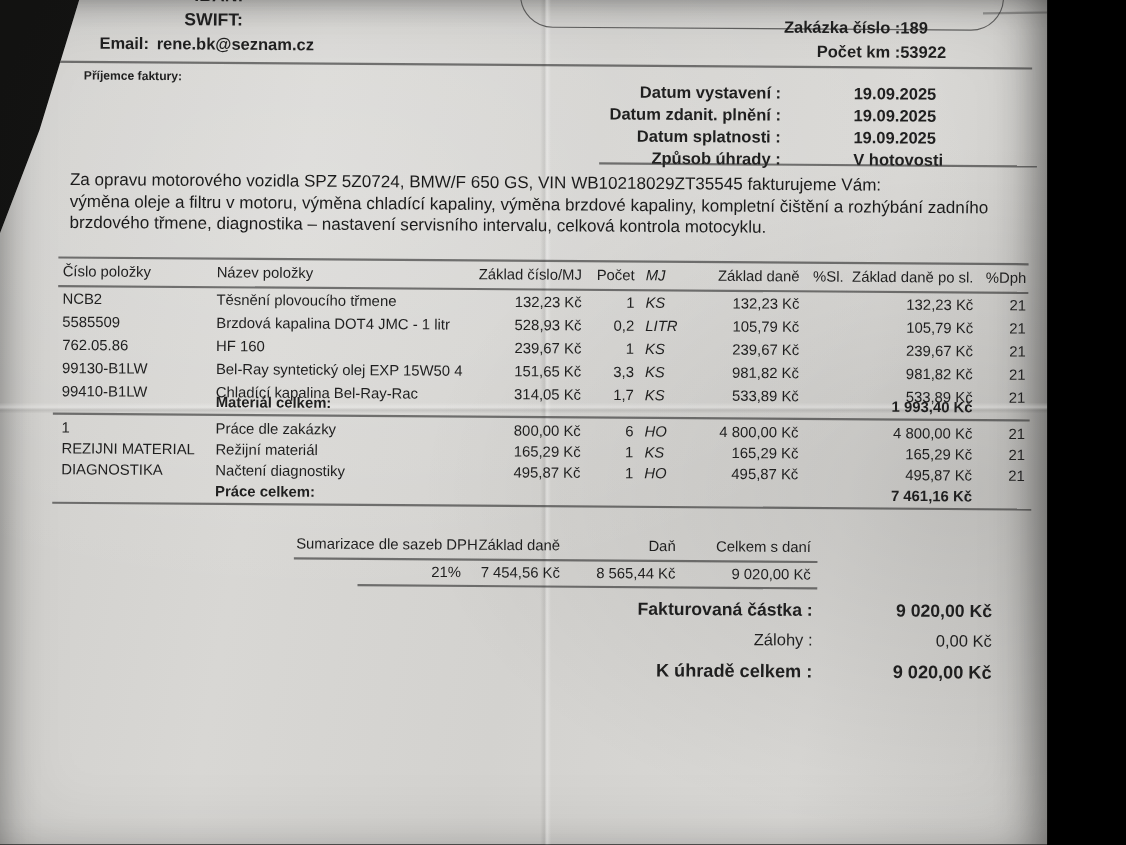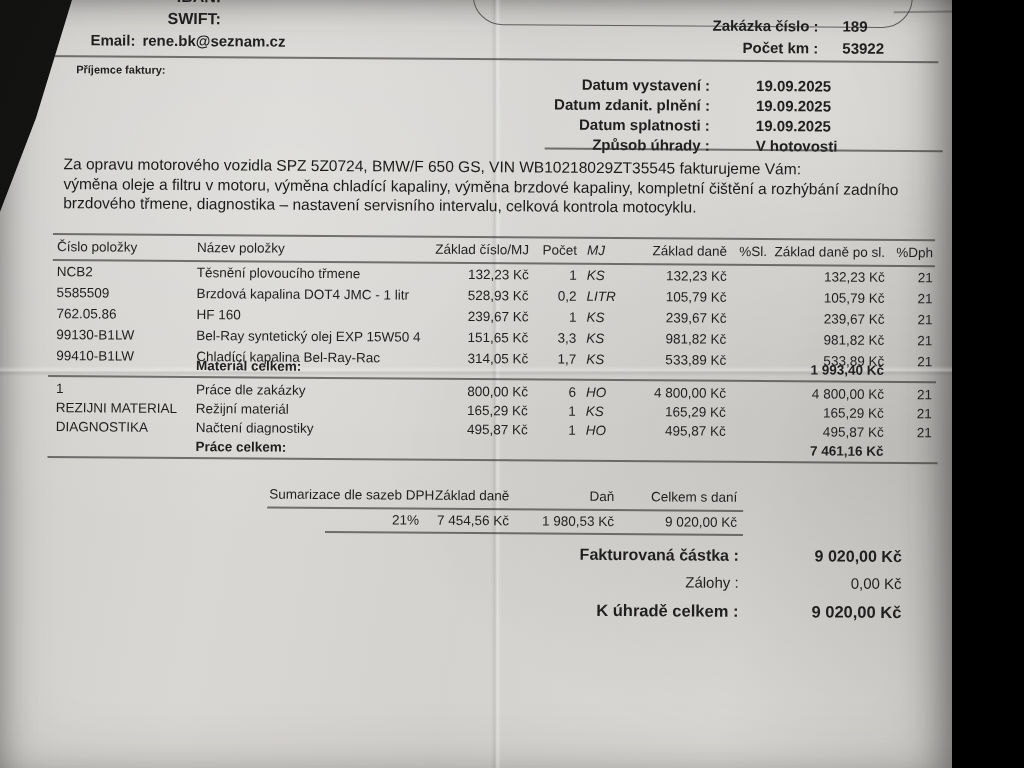--- a/index.html
+++ b/index.html
@@ -34,26 +34,26 @@
   .iban{left:176px;top:-13px;font-size:16px;font-weight:700;}
   .swift{left:167px;top:9px;font-size:16px;font-weight:700;}
   .email{left:90px;top:31px;font-size:15px;font-weight:700;display:flex;gap:7px;}
   .recipient{left:76px;top:63px;font-size:11px;font-weight:700;}
   
   .order-box{position:absolute;left:472px;top:-44px;width:438px;height:64px;
     border:1.6px solid rgba(55,55,55,.75);border-radius:30px;}
   .order-block{left:560px;top:10px;font-size:15px;font-weight:700;}
   .order-block .row{display:flex;height:22px;line-height:22px;}
   .order-block .lab{width:258px;text-align:right;}
-  .order-block .val{margin-left:24px;}
+  .order-block .val{margin-left:0;}
   
   .dates-block{left:420px;top:71px;font-size:15px;font-weight:700;}
   .dates-block .row{display:flex;height:20px;line-height:20px;}
   .dates-block .lab{width:290px;text-align:right;}
-  .dates-block .val{margin-left:46px;}
+  .dates-block .val{margin-left:66px;}
   
   .desc{left:64px;top:154px;font-size:15.5px;line-height:19.5px;color:#1b1b1b;}
   .desc div{white-space:nowrap;}
   
   .trow{position:absolute;left:58px;width:876px;display:grid;
     grid-template-columns:140px 235px 97px 48px 50px 100px 40px 118px 48px;
     font-size:13.5px;line-height:18px;}
   .trow span{white-space:nowrap;}
   .trow .c3,.trow .c4,.trow .c6,.trow .c7,.trow .c8,.trow .c9{text-align:right;}
   .trow .c5{padding-left:10px;font-style:italic;}
@@ -262,21 +262,21 @@
       <div class="srow" style="top:484px;">
         <span class="s1">Sumarizace dle sazeb DPH</span>
         <span class="s2">Základ daně</span>
         <span class="s3">Daň</span>
         <span class="s4">Celkem s daní</span>
       </div>
       <div class="hline" style="left:270px;top:505px;width:476px;"></div>
       <div class="srow vals" style="top:509px;">
         <span class="s1">21%</span>
         <span class="s2">7 454,56 Kč</span>
-        <span class="s3">1 980,53 Kč</span>
+        <span class="s3">8 565,44 Kč</span>
         <span class="s4">9 020,00 Kč</span>
       </div>
       <div class="hline" style="left:328px;top:529px;width:418px;"></div>
 
       <div class="tot tot1">
         <span class="lab">Fakturovaná částka :</span>
         <span class="val">9 020,00 Kč</span>
       </div>
       <div class="tot tot2">
         <span class="lab">Zálohy :</span>

